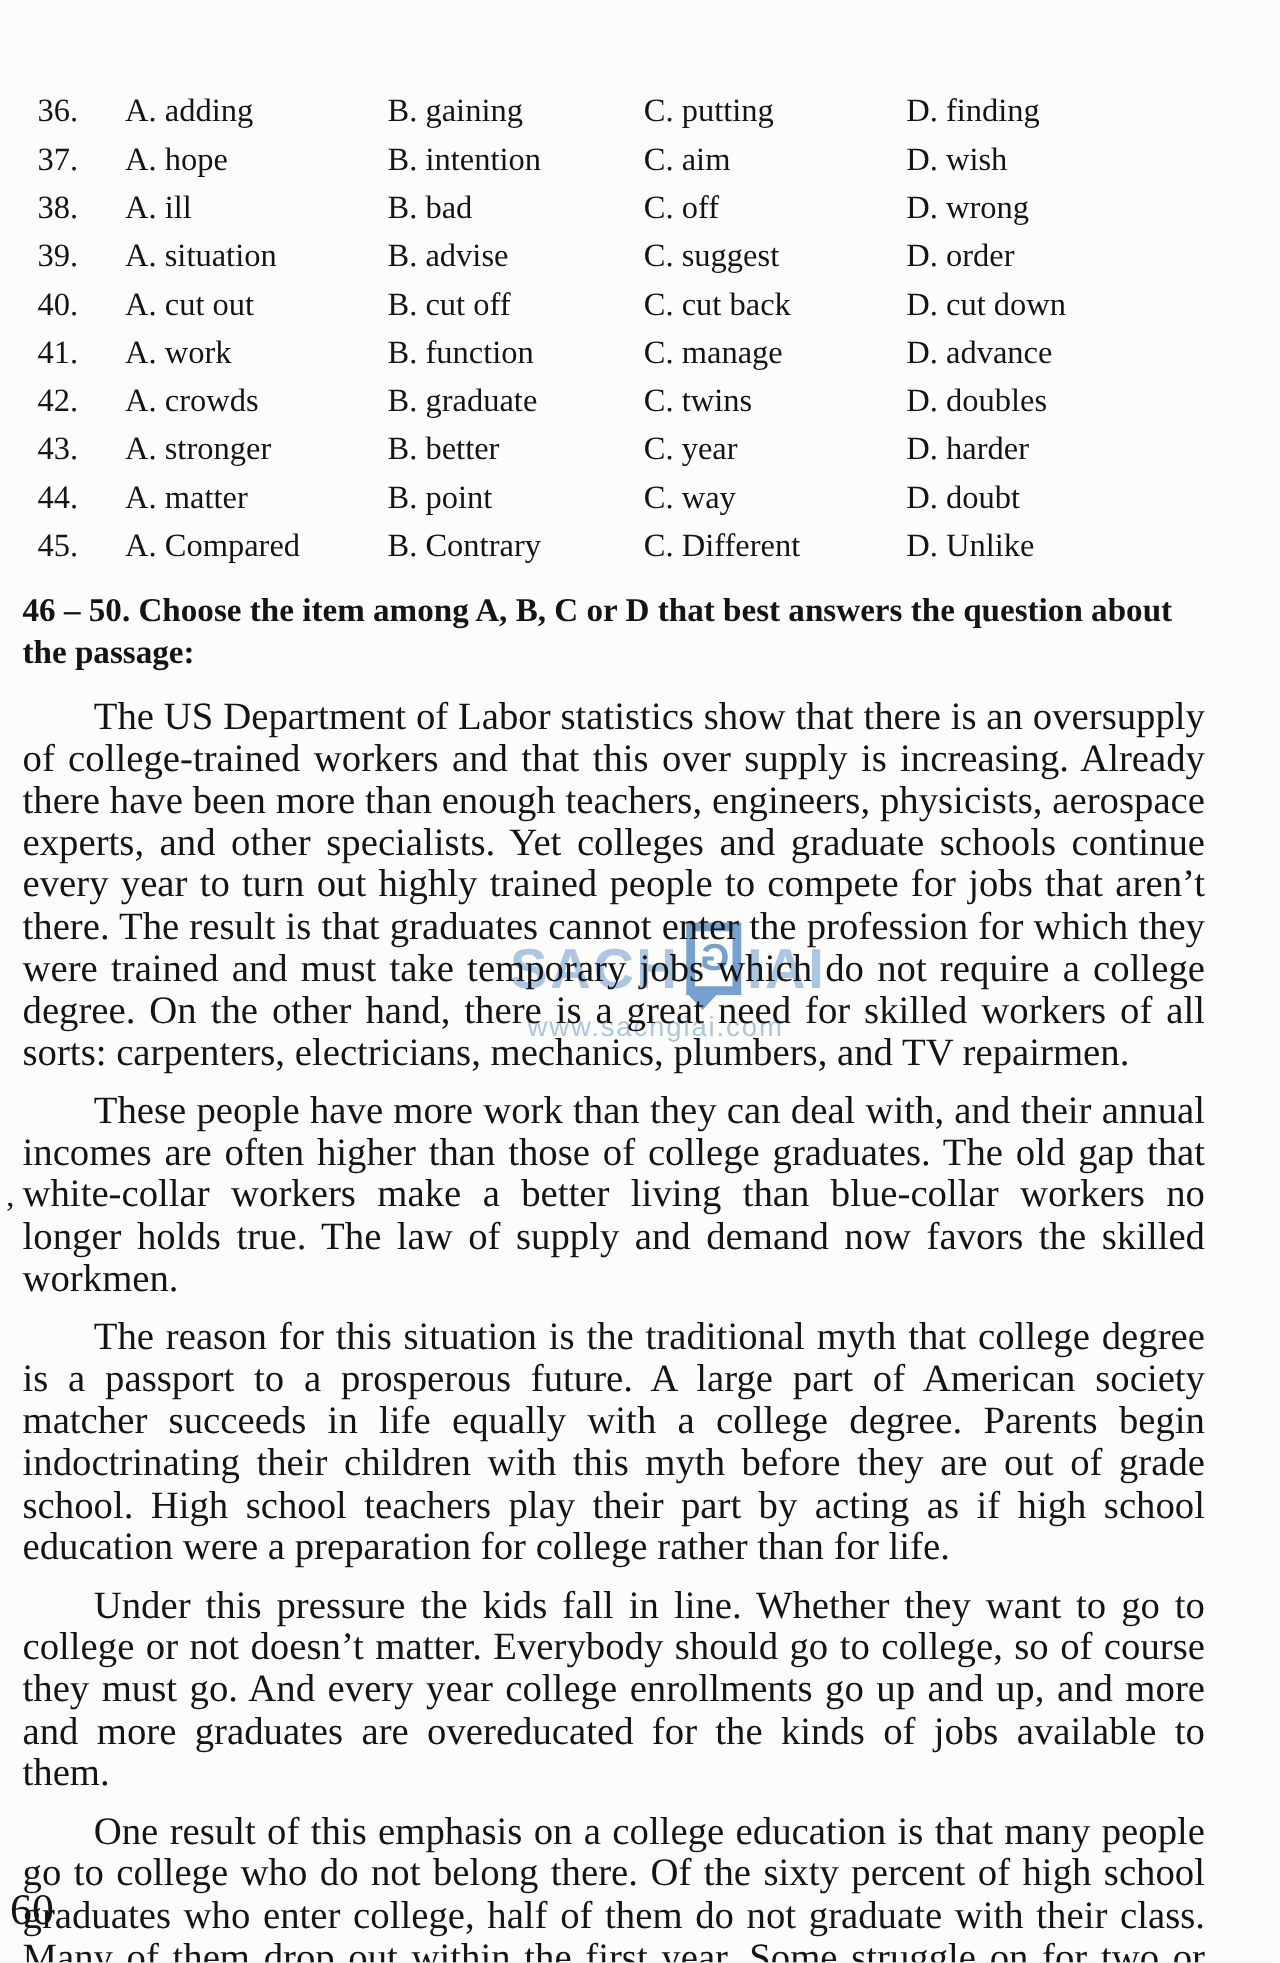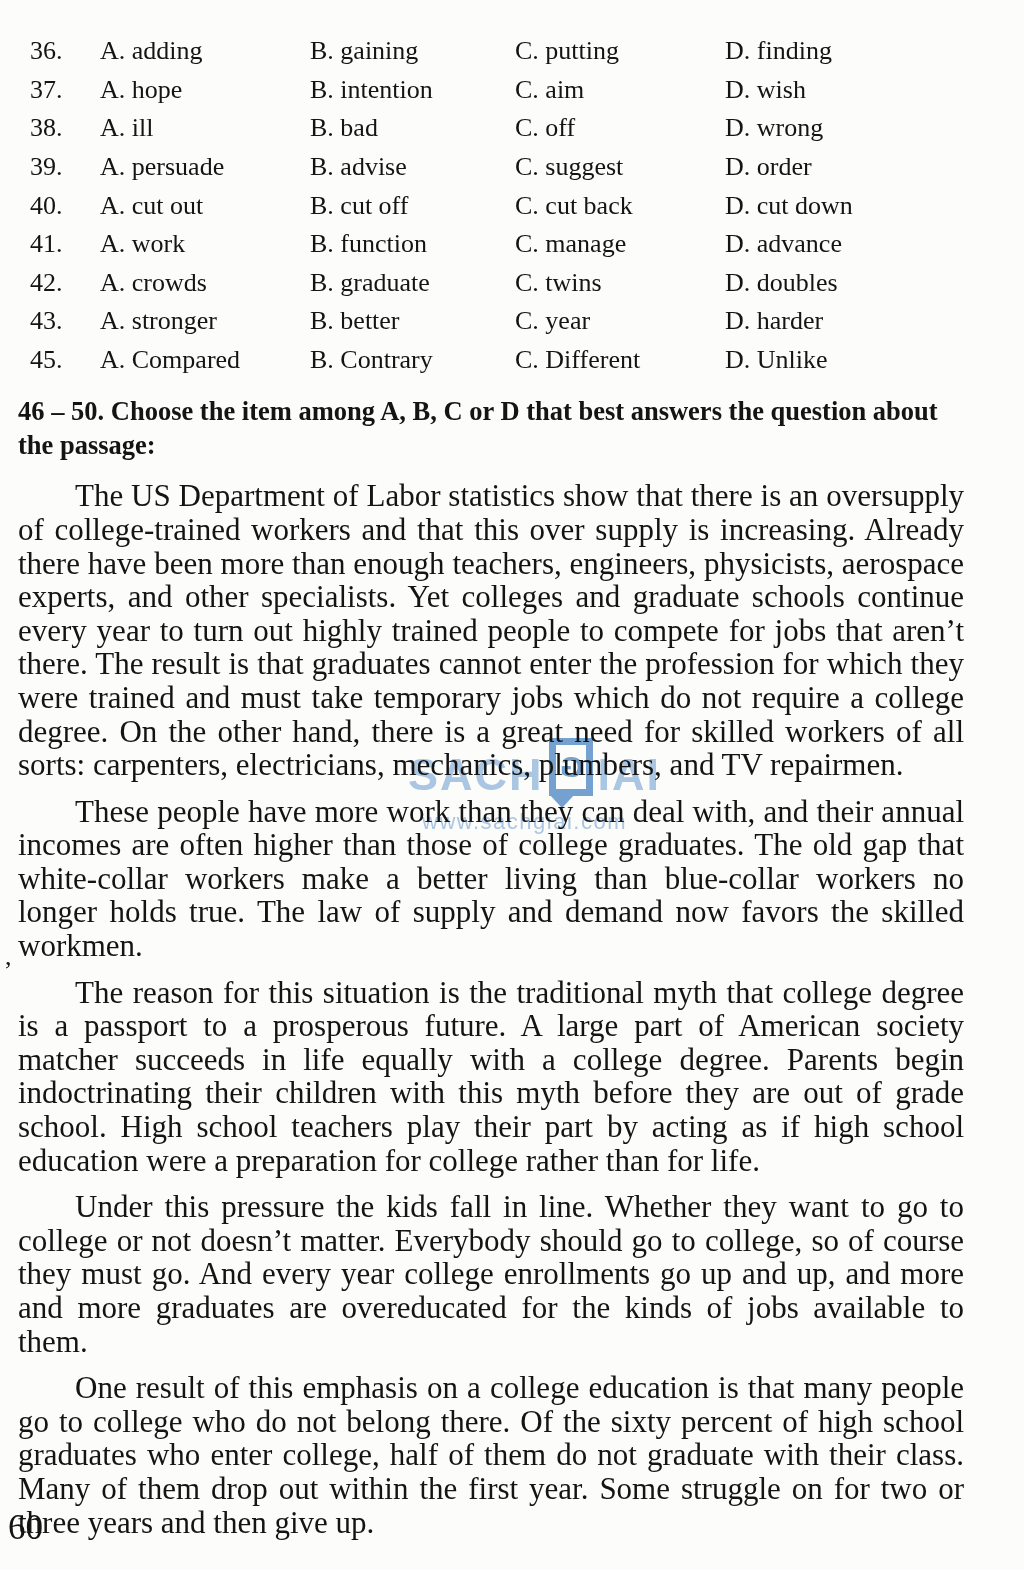--- a/index.html
+++ b/index.html
@@ -13,21 +13,21 @@
     height: 1570px;
     background: #fcfcfa;
     font-family: "Liberation Serif", serif;
     color: #141414;
     overflow: hidden;
   }
   
   .mcq {
     position: relative;
     z-index: 1;
-    padding-top: 32px;
+    padding-top: 70px;
   }
   .mcq-row {
     display: grid;
     grid-template-columns: 70px 210px 205px 210px auto;
     margin-left: 30px;
     height: 38.6px;
     align-items: center;
     font-size: 26px;
     white-space: nowrap;
   }
@@ -156,21 +156,21 @@
     </div>
     <div class="mcq-row">
       <span>38.</span>
       <span>A. ill</span>
       <span>B. bad</span>
       <span>C. off</span>
       <span>D. wrong</span>
     </div>
     <div class="mcq-row">
       <span>39.</span>
-      <span>A. persuade</span>
+      <span>A. situation</span>
       <span>B. advise</span>
       <span>C. suggest</span>
       <span>D. order</span>
     </div>
     <div class="mcq-row">
       <span>40.</span>
       <span>A. cut out</span>
       <span>B. cut off</span>
       <span>C. cut back</span>
       <span>D. cut down</span>
@@ -188,20 +188,27 @@
       <span>B. graduate</span>
       <span>C. twins</span>
       <span>D. doubles</span>
     </div>
     <div class="mcq-row">
       <span>43.</span>
       <span>A. stronger</span>
       <span>B. better</span>
       <span>C. year</span>
       <span>D. harder</span>
+    </div>
+    <div class="mcq-row">
+      <span>44.</span>
+      <span>A. matter</span>
+      <span>B. point</span>
+      <span>C. way</span>
+      <span>D. doubt</span>
     </div>
     <div class="mcq-row">
       <span>45.</span>
       <span>A. Compared</span>
       <span>B. Contrary</span>
       <span>C. Different</span>
       <span>D. Unlike</span>
     </div>
   </div>
 

